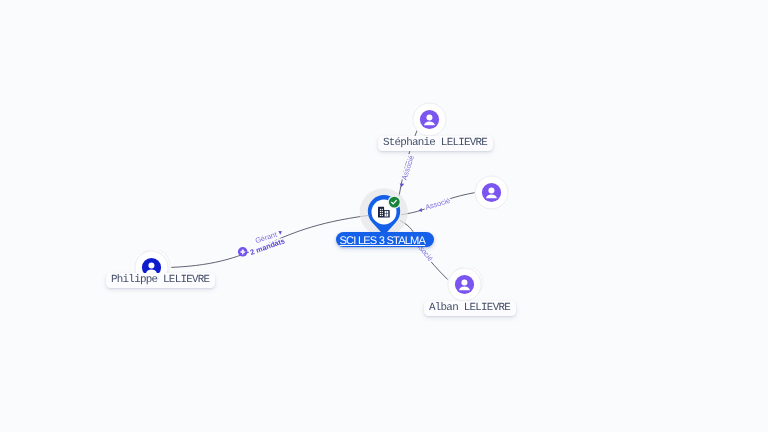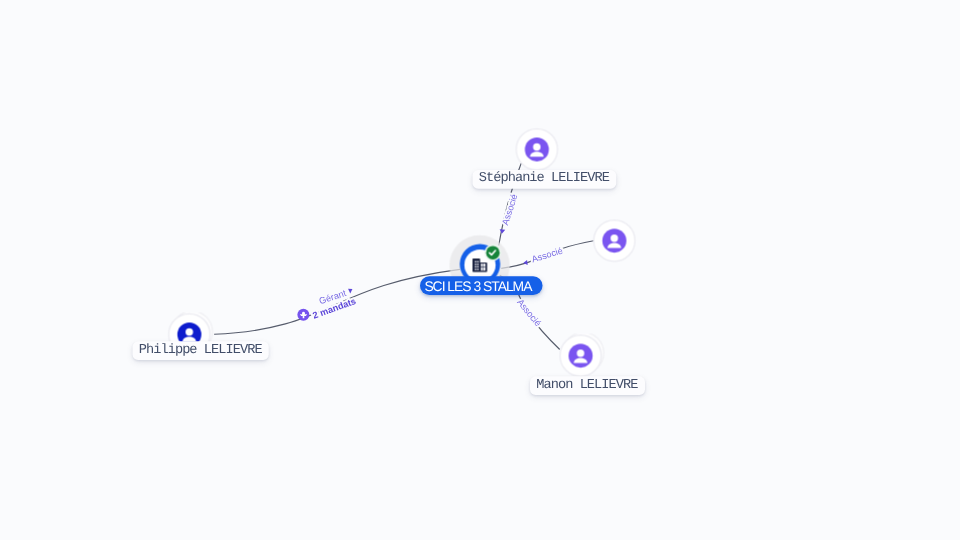--- a/index.html
+++ b/index.html
@@ -92,21 +92,21 @@
         <rect x="6.4" y="4.05" width="0.38" height="5.65"></rect>
       </g>
     </g>
     <g>
       <circle cx="40.3" cy="16.1" r="6.7" fill="#eaf5ee"></circle>
       <circle cx="40.3" cy="16.1" r="5.4" fill="#16843a"></circle>
       <path d="M37.6 16.3 l1.65 1.6 l3.1 -3.45" stroke="#fff" stroke-width="1.25" fill="none" stroke-linecap="round" stroke-linejoin="round"></path>
     </g>
   </svg>
 </div>
-<div class="clabel" style="left:336px;top:221px;">SCI LES 3 STALMA</div>
+<div class="clabel" style="left:336px;top:232px;text-decoration:underline;">SCI LES 3 STALMA</div>
 
 <div class="node" style="left:411.5px;top:102px;">
   <svg width="36" height="36" viewBox="0 0 36 36">
     <circle cx="17.5" cy="17.5" r="16.5" fill="#fff" stroke="#ebebf1" stroke-width="1"></circle>
     <circle cx="17.5" cy="17.5" r="9.6" fill="#7a55f0"></circle>
     <g fill="#fff">
       <circle cx="17.45" cy="15.55" r="3.0"></circle>
       <path d="M11.95 23.3 C12.3 20.7 14.6 19.45 17.45 19.45 C20.3 19.45 22.6 20.7 22.95 23.3 Z"></path>
     </g>
   </svg>
@@ -128,21 +128,21 @@
   <svg width="40" height="40" viewBox="0 0 40 40">
     <circle cx="19.6" cy="15.3" r="16.4" fill="#fdfdfe" stroke="#eeeef2" stroke-width=".9"></circle>
     <circle cx="17.5" cy="17.5" r="16.5" fill="#fff" stroke="#ebebf1" stroke-width="1"></circle>
     <circle cx="17.5" cy="17.5" r="9.6" fill="#7a55f0"></circle>
     <g fill="#fff">
       <circle cx="17.45" cy="15.55" r="3.0"></circle>
       <path d="M11.95 23.3 C12.3 20.7 14.6 19.45 17.45 19.45 C20.3 19.45 22.6 20.7 22.95 23.3 Z"></path>
     </g>
   </svg>
 </div>
-<div class="plabel" style="left:423.5px;top:300.8px;">Manon LELIEVRE</div>
+<div class="plabel" style="left:423.5px;top:300.8px;">Alban LELIEVRE</div>
 
 <div class="node" style="left:134px;top:250px;">
   <svg width="40" height="40" viewBox="0 0 40 40">
     <circle cx="19.6" cy="15.3" r="16.4" fill="#fdfdfe" stroke="#eeeef2" stroke-width=".9"></circle>
     <circle cx="17.5" cy="17.5" r="16.5" fill="#fff" stroke="#ebebf1" stroke-width="1"></circle>
     <circle cx="17.5" cy="17.5" r="9.6" fill="#0d1ccd"></circle>
     <g fill="#fff">
       <circle cx="17.45" cy="15.55" r="3.0"></circle>
       <path d="M11.95 23.3 C12.3 20.7 14.6 19.45 17.45 19.45 C20.3 19.45 22.6 20.7 22.95 23.3 Z"></path>
     </g>

